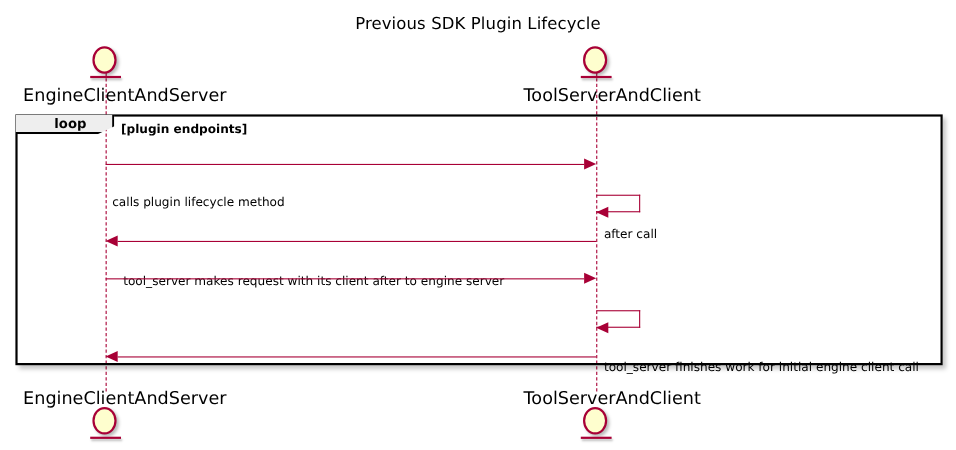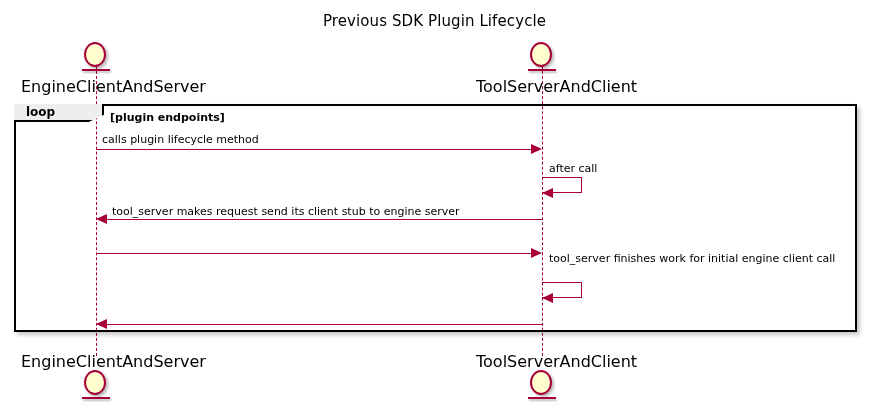--- a/index.html
+++ b/index.html
@@ -79,38 +79,40 @@
     height: 18px;
     background: #EEEEEE;
     border-right: 2px solid #000000;
     border-bottom: 2px solid #000000;
     color: #000000;
     font-size: 12px;
     font-weight: bold;
     line-height: 16px;
     padding-left: 12px;
     clip-path: polygon(0 0, 100% 0, 100% 60%, 83% 100%, 0 100%);
+    text-align: center;
   }
   .loop-cond {
     position: absolute;
     font-size: 11px;
     font-weight: bold;
     color: #000000;
     white-space: nowrap;
   }
   .msg-line {
     position: absolute;
     height: 0px;
     border-top: 1px solid #A80036;
   }
   .msg-label {
     position: absolute;
     font-size: 11px;
     color: #000000;
     white-space: nowrap;
+    margin-top: 44px;
   }
   .arrow-head {
     position: absolute;
     width: 0; height: 0;
   }
   .arrow-right {
     border-top: 5px solid transparent;
     border-bottom: 5px solid transparent;
     border-left: 11px solid #A80036;
   }
@@ -154,28 +156,28 @@
   <div class="loop-cond" style="left:110px; top:111px;text-align:right;">[plugin endpoints]</div>
 
   <div class="msg-label" style="left:102px; top:133px;">calls plugin lifecycle method</div>
   <div class="msg-line" style="left:96px; top:149px; width:435px;"></div>
   <div class="arrow-head arrow-right" style="left:531px; top:144px;"></div>
 
   <div class="msg-label" style="left:549px; top:162px;">after call</div>
   <div class="self-box" style="left:542px; top:177px; width:40px; height:16px;"></div>
   <div class="arrow-head arrow-left" style="left:542px; top:188px;"></div>
 
-  <div class="msg-label" style="left:112px; top:205px;">tool_server makes request send its client stub to engine server</div>
+  <div class="msg-label" style="left:112px; top:205px;">tool_server makes request with its client after to engine server</div>
   <div class="msg-line" style="left:107px; top:219px; width:435px;"></div>
   <div class="arrow-head arrow-left" style="left:96px; top:214px;"></div>
 
   <div class="msg-line" style="left:96px; top:253px; width:435px;"></div>
   <div class="arrow-head arrow-right" style="left:531px; top:248px;"></div>
 
-  <div class="msg-label" style="left:549px; top:252px;">tool_server finishes work for initial engine client call</div>
+  <div class="msg-label" style="left:549px; top:283px;">tool_server finishes work for initial engine client call</div>
   <div class="self-box" style="left:542px; top:282px; width:40px; height:16px;"></div>
   <div class="arrow-head arrow-left" style="left:542px; top:293px;"></div>
 
   <div class="msg-line" style="left:107px; top:324px; width:435px;"></div>
   <div class="arrow-head arrow-left" style="left:96px; top:319px;"></div>
 
   <div class="participant-label" style="left:21px; top:352px;">EngineClientAndServer</div>
   <div class="participant-label" style="left:476px; top:352px;">ToolServerAndClient</div>
 
   <div class="entity" style="left:82px; top:370px;">

